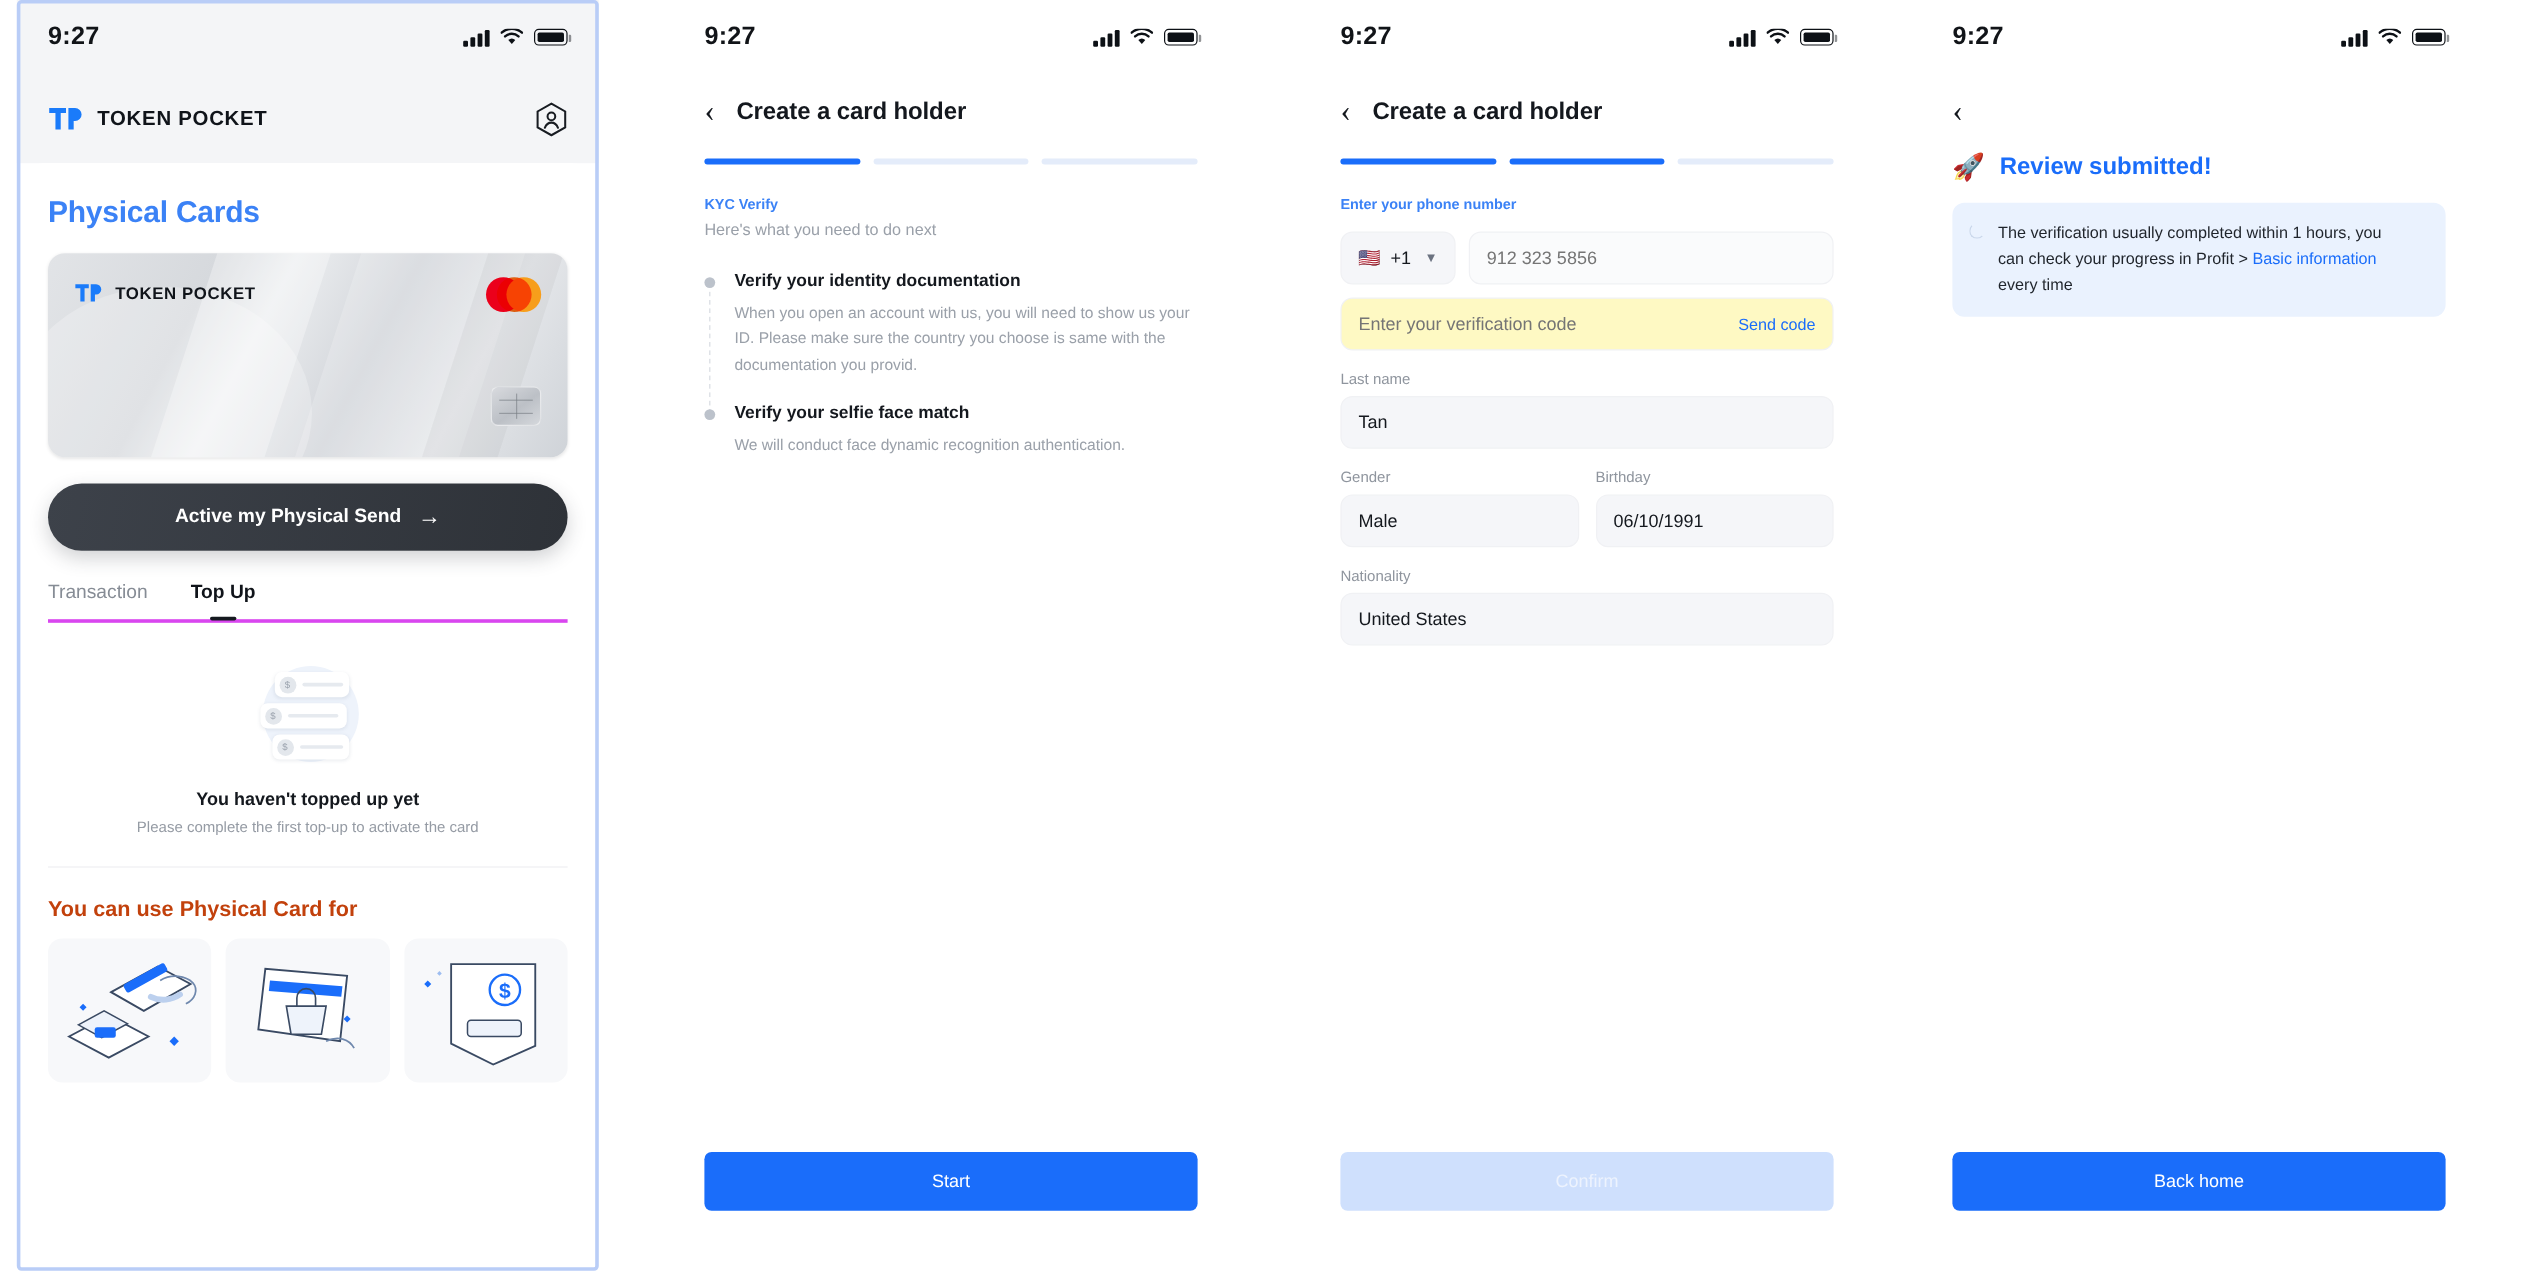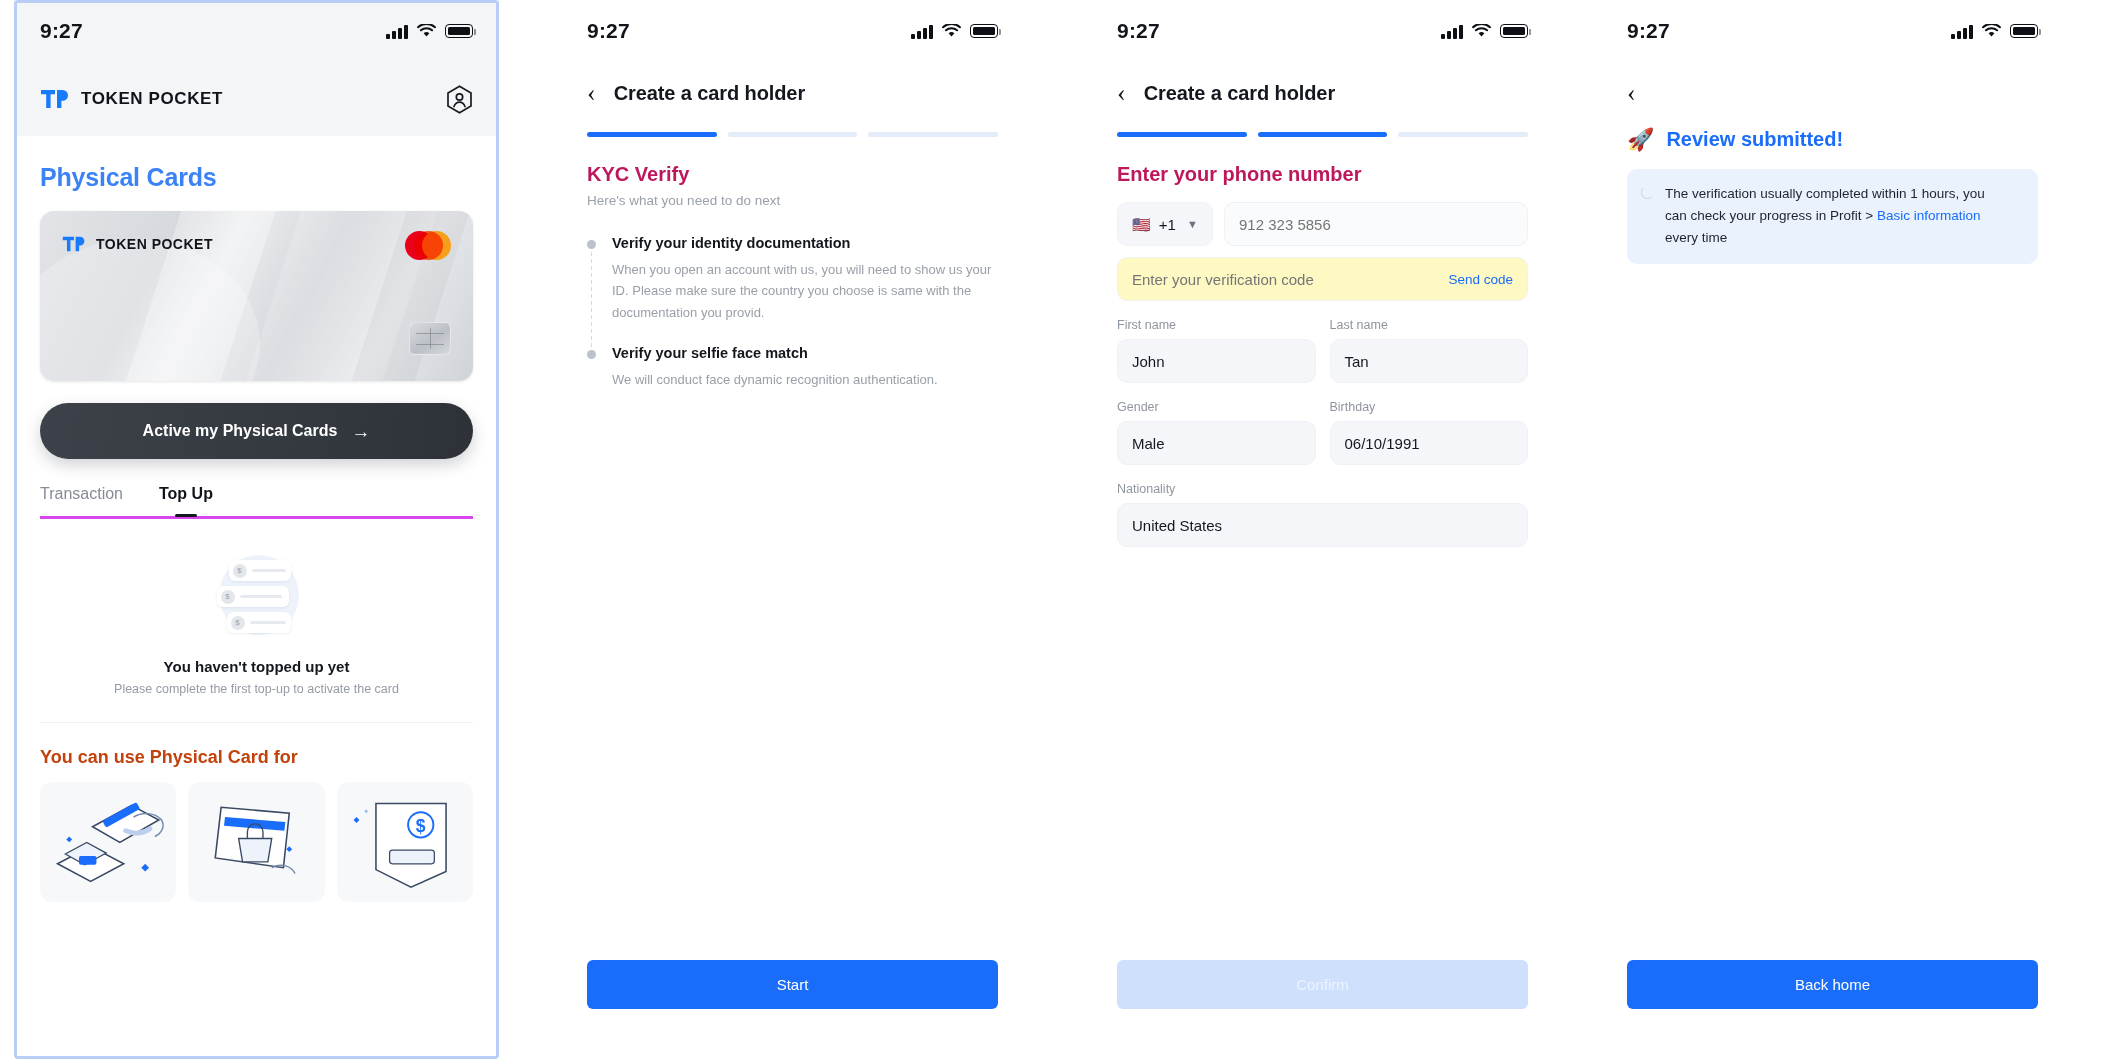--- a/index.html
+++ b/index.html
@@ -134,21 +134,21 @@
   
   .nav { display:flex; align-items:center; gap:18px; padding: 18px 27px 0; }
   .chev-l { font-size: 26px; color:#14181e; line-height:1; cursor:pointer; font-family:"Liberation Serif",serif;}
   .nav-title { font-size:20px; font-weight:bold; color:#14181e; letter-spacing:-.1px;}
 
   .steps { display:flex; gap:11px; padding: 26px 27px 0; }
   .step { flex:1; height:5px; border-radius:3px; background:#e4ecfa; }
   .step.on { background:#1a6dfa; }
 
   .screen-body { padding: 0 27px; }
-  .h-main { font-size:20px; font-weight:bold; color:#be185d; margin-top: 26px; }
+  .h-main { font-size:12px; font-weight:bold; color:#3b82f6; margin-top: 26px; }
   .h-sub  { font-size:13.5px; color:#9aa0a9; margin-top: 7px; }
 
   .bullets { margin-top: 27px; position: relative; }
   .bullet { position:relative; padding-left: 25px; }
   .bullet + .bullet { margin-top: 22px; }
   .bullet .bdot{ position:absolute; left:0; top:5px; width:9px; height:9px; border-radius:50%; background:#bcc2cb;}
   .bullet.first .bline{ position:absolute; left:4px; top:17px; bottom:-30px; width:1px;
                         background-image: linear-gradient(#d7dbe1 55%, transparent 0);
                         background-size: 1px 7px; }
   .b-title { font-size:14.5px; font-weight:bold; color:#14181e; }
@@ -256,21 +256,21 @@
           <span class="c red"></span>
             <span class="c yel"></span>
             <span class="c mid"></span>
         </div>
         <div class="chip">
             <i></i>
           </div>
       </div>
 
       <div class="active-btn">
-        <span>Active my Physical Cards</span>
+        <span>Active my Physical Send</span>
         <span class="arrow-r">→</span>
       </div>
 
       <div class="tabs">
         <div class="tab">Transaction</div>
         <div class="tab active">Top Up</div>
       </div>
 
       <div class="empty-wrap">
         <div class="empty-art">
@@ -433,24 +433,20 @@
         <input class="fld" style="flex: 1 1 0%; border: 1px solid rgb(240, 241, 244); background: rgb(250, 251, 252); outline: none;" placeholder="912 323 5856">
       </div>
 
       <div class="fld vcode" style="background:#fef9c3;">
         <input style="border: none; background: transparent; outline: none; font-size: 15px; flex: 1 1 0%; color: rgb(20, 24, 30); font-family: &quot;Liberation Sans&quot;, sans-serif;" placeholder="Enter your verification code">
         <span class="send-code">Send code</span>
       </div>
 
       <div class="grid2">
         <div>
-          <div class="fld-label">First name</div>
-          <div class="fld">John</div>
-        </div>
-        <div>
           <div class="fld-label">Last name</div>
           <div class="fld">Tan</div>
         </div>
       </div>
 
       <div class="grid2">
         <div>
           <div class="fld-label">Gender</div>
           <div class="fld">Male</div>
         </div>

